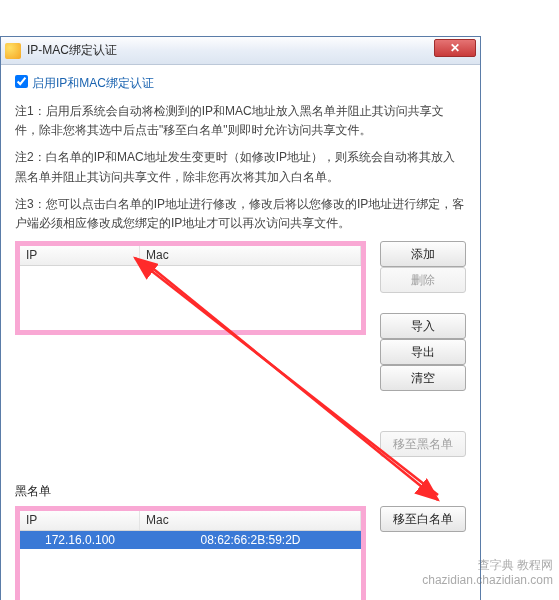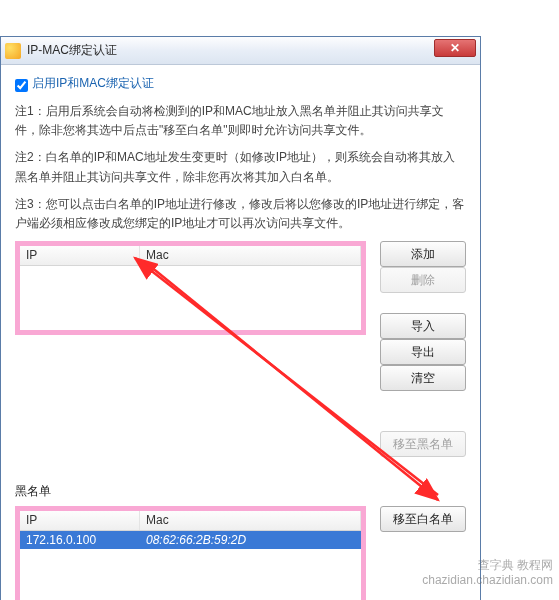--- a/index.html
+++ b/index.html
@@ -54,21 +54,21 @@
       justify-content: center;
       font-size: 12px;
       font-weight: bold;
       cursor: pointer;
     }
     .content {
       padding: 10px 14px;
     }
     .checkbox-row {
       display: flex;
-      align-items: flex-end;
+      align-items: flex-start;
       margin-bottom: 10px;
     }
     .checkbox-row input { margin-right: 4px; }
     .checkbox-row label { color: #1a63b0; }
     .note {
       color: #444;
       font-size: 12px;
       line-height: 1.6;
       margin-bottom: 8px;
     }
@@ -101,33 +101,34 @@
       padding: 2px 6px;
       font-size: 12px;
       color: #333;
       border-right: 1px solid #e4e4e4;
     }
     .th-ip { width: 120px; }
     .th-mac { flex: 1; }
     .table-body {
       overflow: auto;
       height: calc(100% - 20px);
+      text-align: center;
     }
     .row {
       display: flex;
       height: 18px;
       align-items: center;
       font-size: 12px;
     }
     .row.selected {
       background: #3a79d6;
       color: #fff;
     }
     .cell-ip { width: 120px; padding: 0 6px; }
-    .cell-mac { flex: 1; padding: 0 6px; font-style: italic; }
+    .cell-mac { flex: 1; padding: 0 6px; }
     .btn-col {
       width: 86px;
       display: flex;
       flex-direction: column;
     }
     .btn-col.whitelist-btns { height: 230px; }
     .btn {
       height: 26px;
       border: 1px solid #a8a8a8;
       background: linear-gradient(to bottom, #fdfdfd, #e6e6e6);

